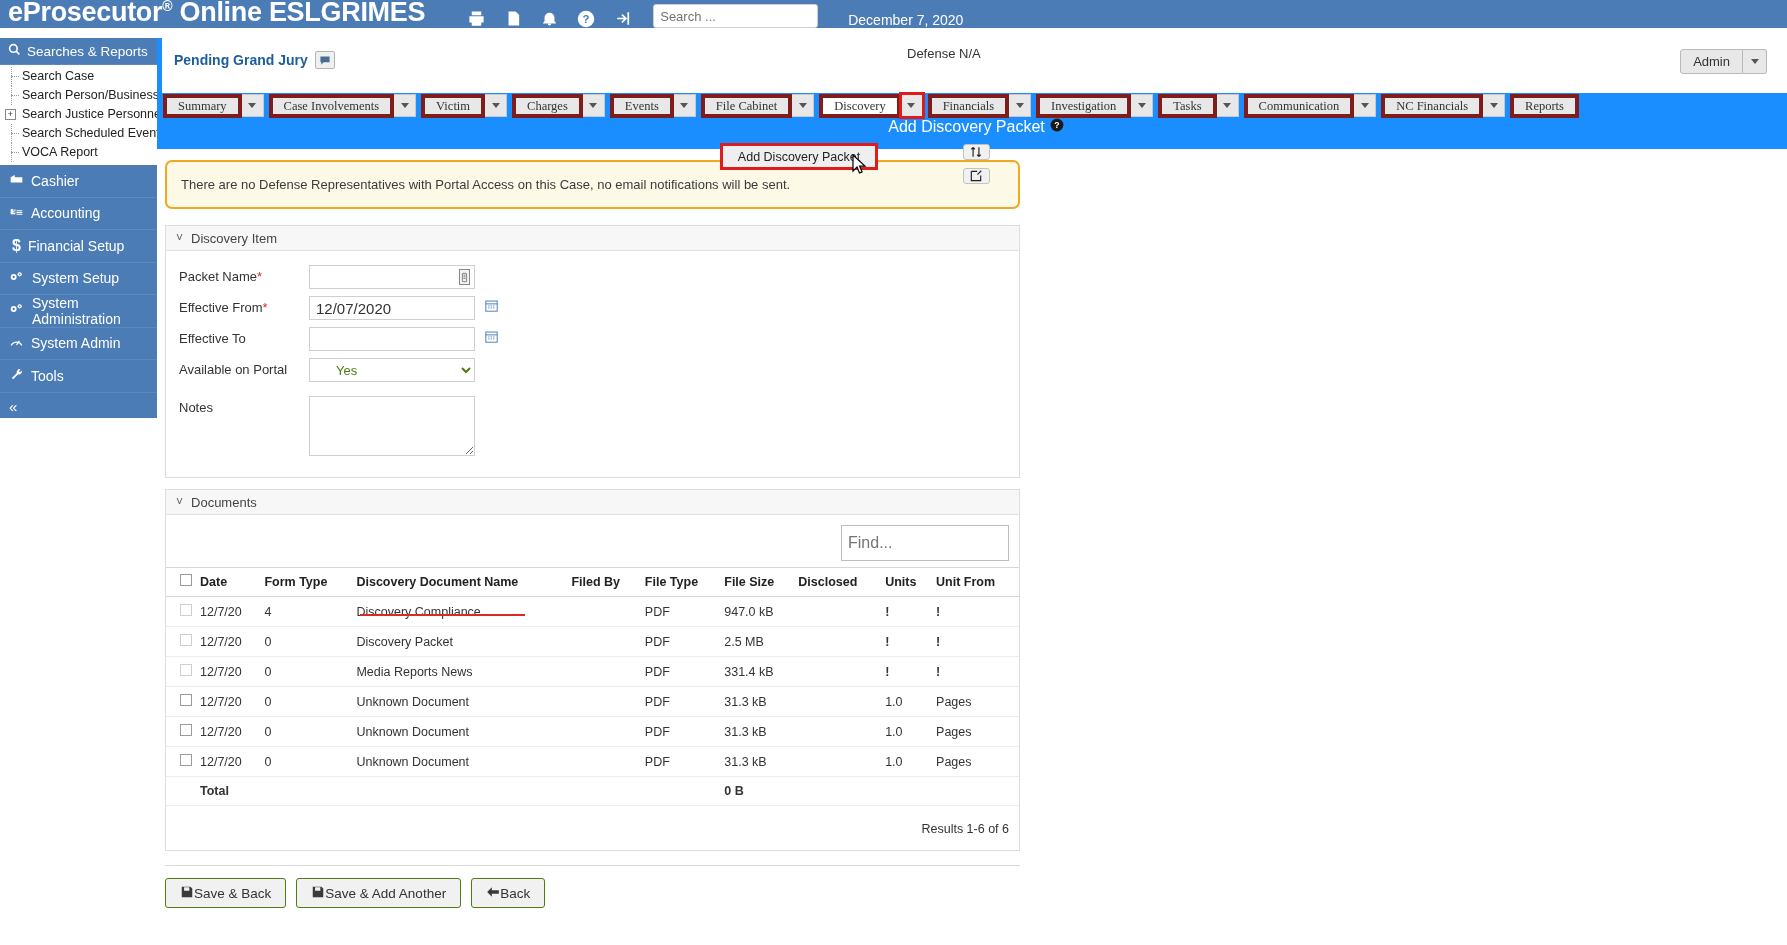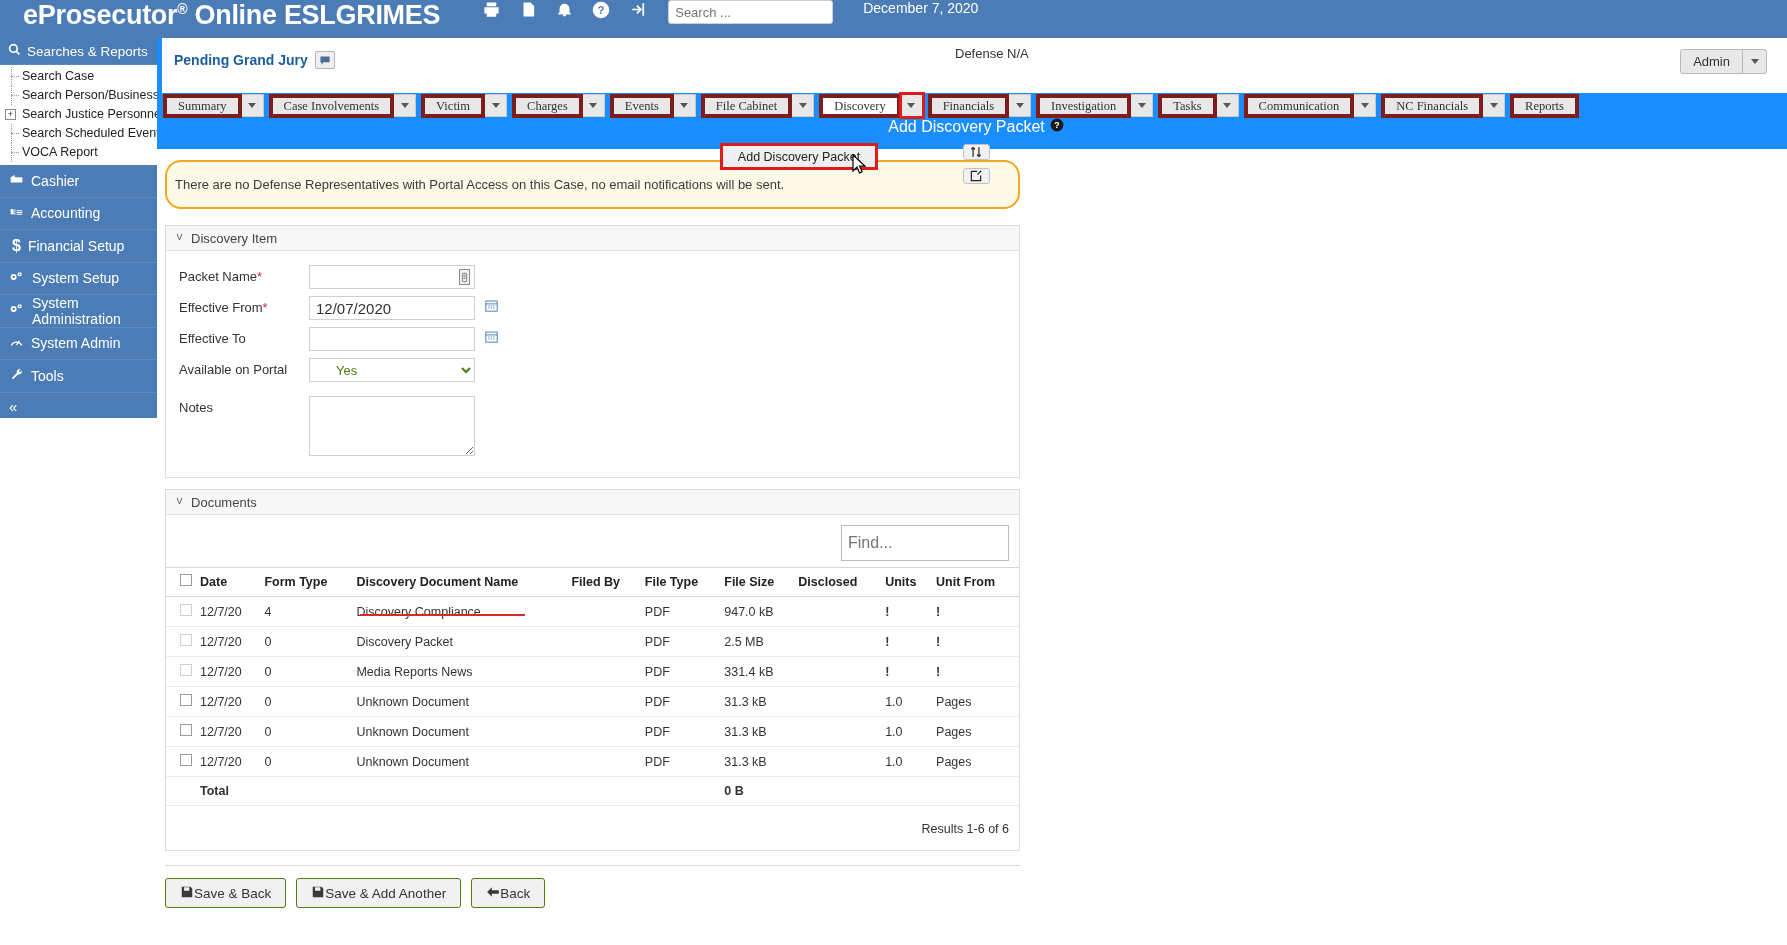--- a/index.html
+++ b/index.html
@@ -8,26 +8,25 @@
     width:1787px; height:945px;
     font-family:"Liberation Sans", sans-serif;
     font-size:13px;
     color:#333;
     background:#ffffff;
     overflow:hidden;
   }
 
   
   .topbar {
-    height:38px;
+    height:28px;
     background:#4c7cb5;
     display:flex;
-    align-items:flex-start;
+    align-items:flex-end;
     position:relative;
-    padding-left:15px;
   }
   .brand {
     color:#fff;
     font-size:27px;
     font-weight:bold;
     letter-spacing:-0.3px;
     padding-left:8px;
     white-space:nowrap;
   }
   .brand sup { font-size:14px; vertical-align:super; }
@@ -140,21 +139,21 @@
   .note-btn {
     width:20px; height:18px;
     border:1px solid #b5b5b5;
     background:#f0f0f0;
     border-radius:2px;
     display:flex; align-items:center; justify-content:center;
     cursor:pointer;
   }
   .defense-label {
     position:absolute; left:745px; top:8px;
-    font-size:13px; color:#1c5d9e; font-weight:bold;margin-left:48px;
+    font-size:13px; color:#1c5d9e; font-weight:bold;
   }
   .defense-label span { color:#333; font-weight:normal; }
   .admin-btn {
     position:absolute; right:20px; top:11px;
     display:flex;
   }
   .admin-btn .ab {
     background:#e8e8e8; border:1px solid #b9b9b9;
     height:25px; display:flex; align-items:center;
     padding:0 12px; font-size:13px; color:#333;
@@ -251,22 +250,22 @@
     cursor:pointer;
   }
 
   
   .content { padding:0 0 0 0; }
   .warnbox {
     margin:11px 8px 0 8px;
     width:855px;
     background:#fdf9e7;
     border:2px solid #f0a81e;
-    border-radius:16px;
-    padding:15px 8px;
+    border-radius:7px;
+    padding:15px 14px;
     font-size:13px;
     color:#3b3b3b;
   }
   .panel {
     margin:16px 8px 0 8px;
     width:855px;
     border:1px solid #ddd;
     background:#fff;
   }
   .panel-head {

